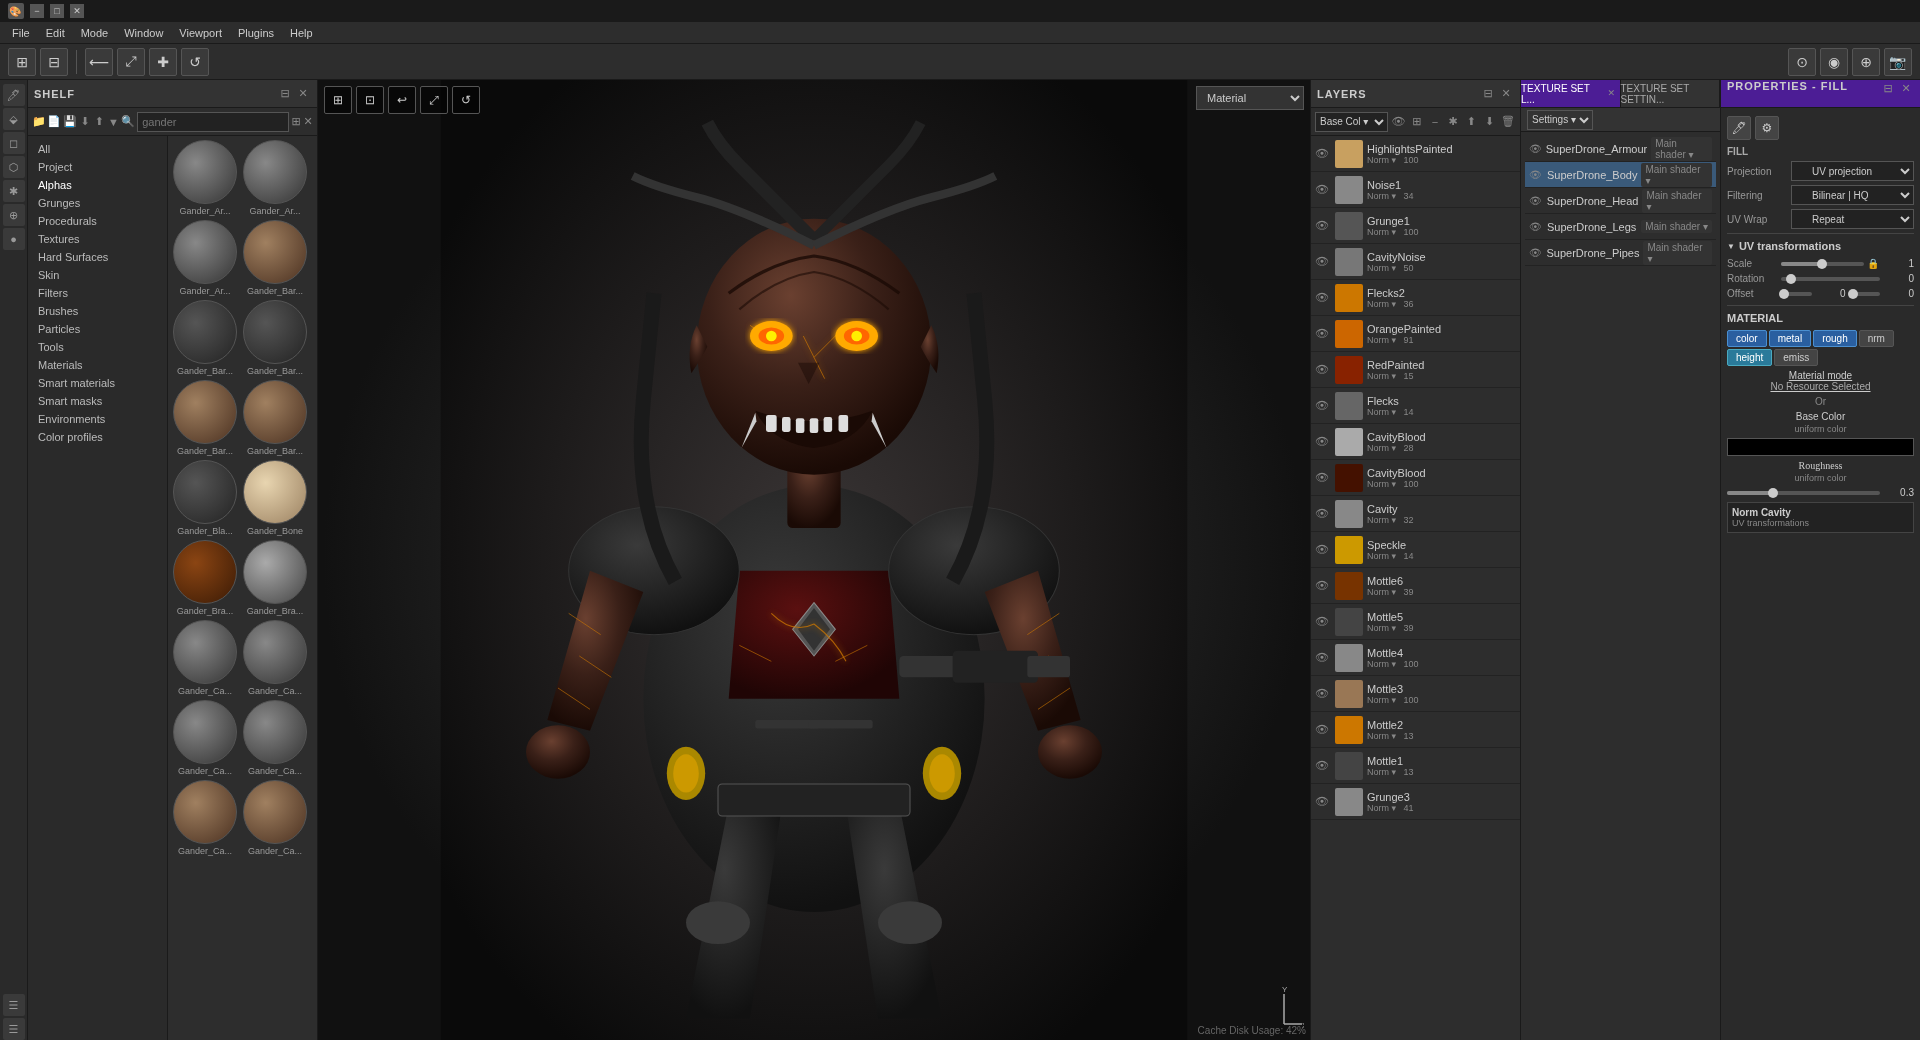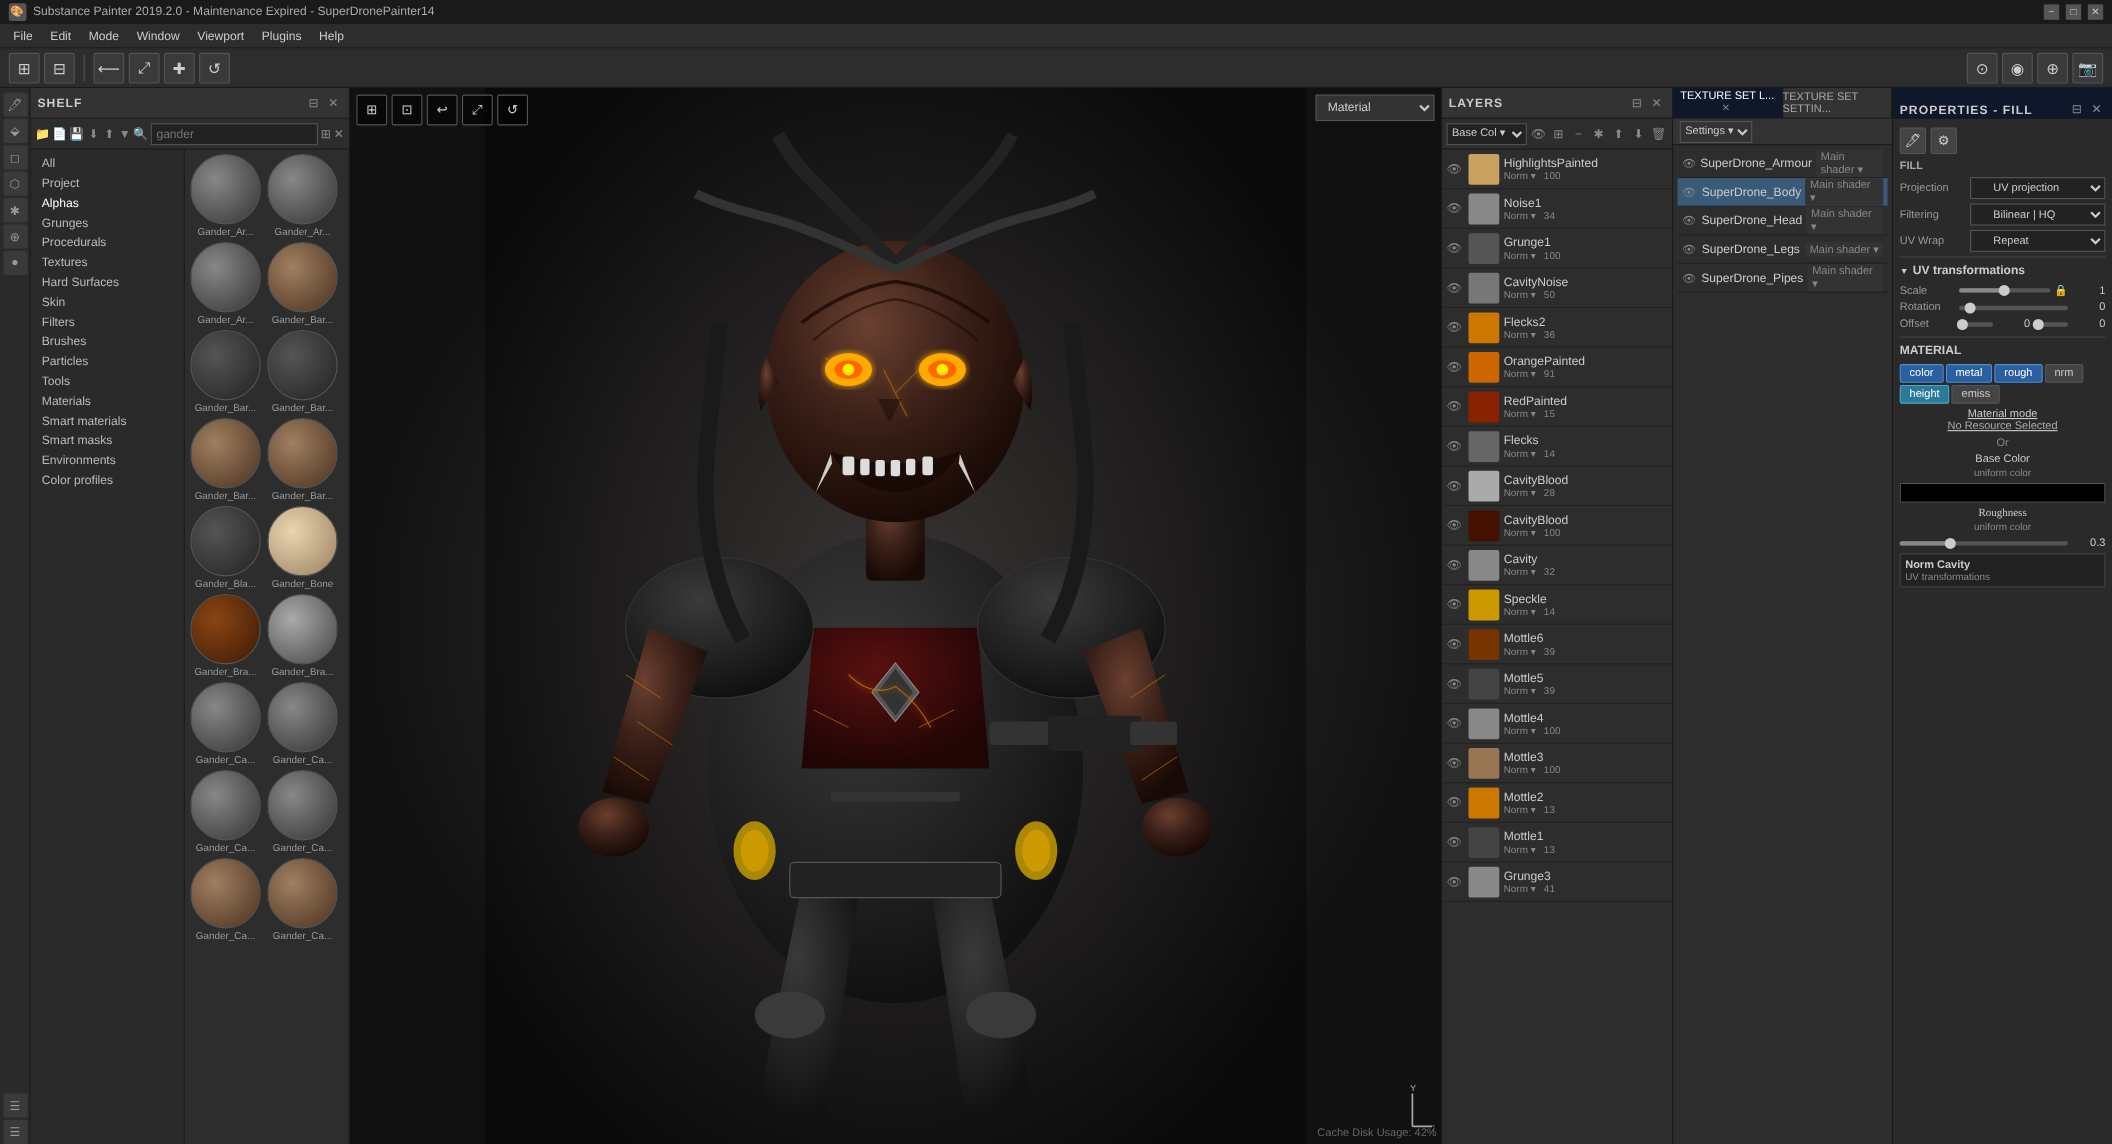--- a/index.html
+++ b/index.html
@@ -363,21 +363,21 @@
       flex: 1;
       height: 100%;
       display: flex;
       align-items: center;
       justify-content: center;
       font-size: 10px;
       color: #aaa;
       cursor: pointer;
       border-right: 1px solid #1a1a1a;
     }
-    .ts-tab.active { background: #0f172a; color: #fff; flex-direction: column; }
+    .ts-tab.active { background: #4c1d95; color: #fff; }
     .ts-tab-close { width: 12px; height: 12px; font-size: 9px; color: #888; cursor: pointer; margin-left: 2px; }
 
     #textureset-list {
       flex: 1;
       overflow-y: auto;
       padding: 4px;
     }
     .ts-row {
       height: 26px;
       display: flex;
@@ -394,23 +394,23 @@
     
     #properties-panel {
       width: 200px;
       background: #2a2a2a;
       border-left: 1px solid #1a1a1a;
       display: flex;
       flex-direction: column;
     }
     #props-header {
       height: 28px;
-      background: #0f172a;
-      display: flex;
-      align-items: flex-end;
+      background: #4c1d95;
+      display: flex;
+      align-items: flex-start;
       padding: 0 6px;
       justify-content: space-between;
       border-bottom: 1px solid #1a1a1a;
     }
     .props-title { font-size: 11px; color: #ccc; font-weight: bold; letter-spacing: 1px; }
     .props-content { padding: 8px 6px; flex: 1; overflow-y: auto; }
 
     .props-section-label { font-size: 10px; color: #aaa; font-weight: bold; margin-bottom: 4px; margin-top: 6px; }
     .props-row { display: flex; align-items: center; margin-bottom: 4px; gap: 4px; }
     .props-label { font-size: 10px; color: #999; width: 60px; flex-shrink: 0; }
@@ -527,21 +527,20 @@
     svg.character-svg {
       width: 100%;
       height: 100%;
     }
   </style>
 </head>
 <body>
 
 <div id="titlebar">
   <div class="app-icon">🎨</div>
-  <span class="title">Substance Painter 2019.2.0 - Maintenance Expired - SuperDronePainter14</span>
   <div class="win-controls">
     <button class="win-btn">−</button>
     <button class="win-btn">□</button>
     <button class="win-btn">✕</button>
   </div>
 </div>
 
 <div id="menubar">
   <span class="menu-item">File</span>
   <span class="menu-item">Edit</span>

